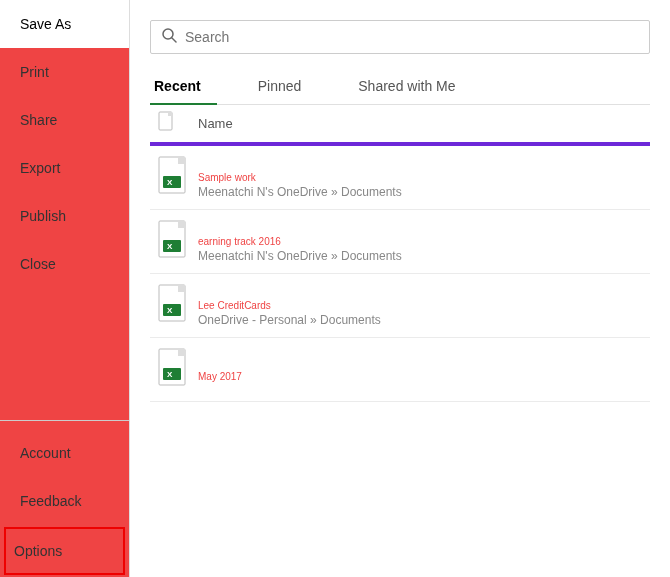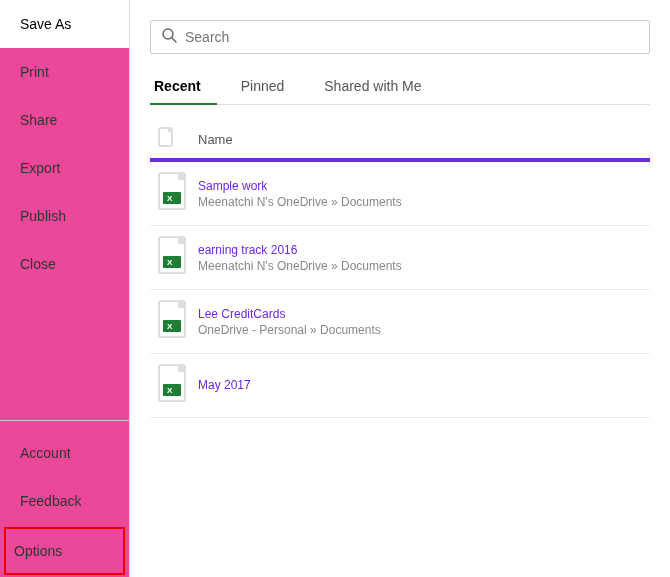--- a/index.html
+++ b/index.html
@@ -9,21 +9,21 @@
       background: #fff;
       width: 670px;
       height: 577px;
       display: flex;
       overflow: hidden;
     }
 
     
     .sidebar {
       width: 130px;
-      background: #ec4899;
+      background: #ef4444;
       display: flex;
       flex-direction: column;
       padding-top: 0;
       border-right: 1px solid #ddd;
       flex-shrink: 0;
       height: 577px;
     }
 
     .sidebar-item {
       padding: 16px 20px;
@@ -86,22 +86,21 @@
       outline: none;
       font-size: 14px;
       color: #999;
       width: 100%;
       background: transparent;
     }
 
     
     .tabs {
       display: flex;
-      gap: 0;
-      margin-bottom: 16px;
+      gap: 17px;
       border-bottom: 1px solid #e0e0e0;
       text-align: center;
     }
 
     .tab {
       padding: 8px 16px 10px 4px;
       cursor: pointer;
       font-size: 14px;
       color: #555;
       position: relative;
@@ -153,23 +152,24 @@
     .file-icon {
       width: 40px;
       flex-shrink: 0;
     }
 
     .file-info {
       flex: 1;
     }
 
     .file-name {
-      font-size: 12px;
-      color: #6d28d9;
+      font-size: 10px;
+      color: #ef4444;
       margin-bottom: 2px;
+      margin-top: 16px;
     }
 
     .file-path {
       font-size: 12px;
       color: #888;
     }
   </style>
 </head>
 <body>
 

